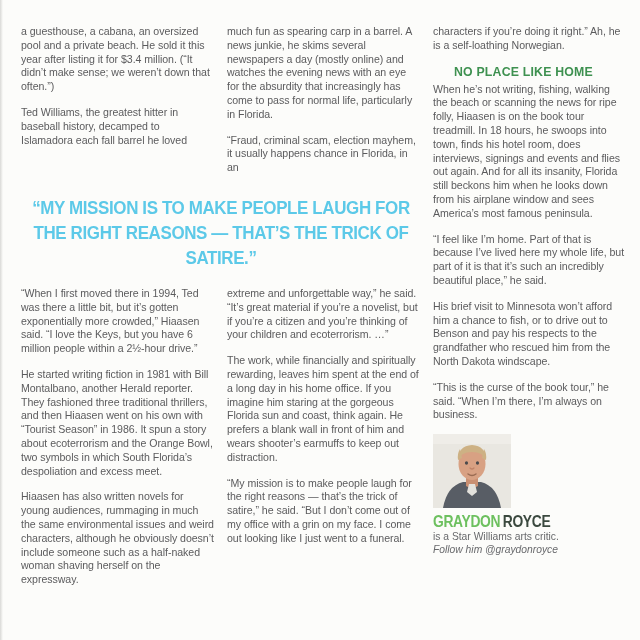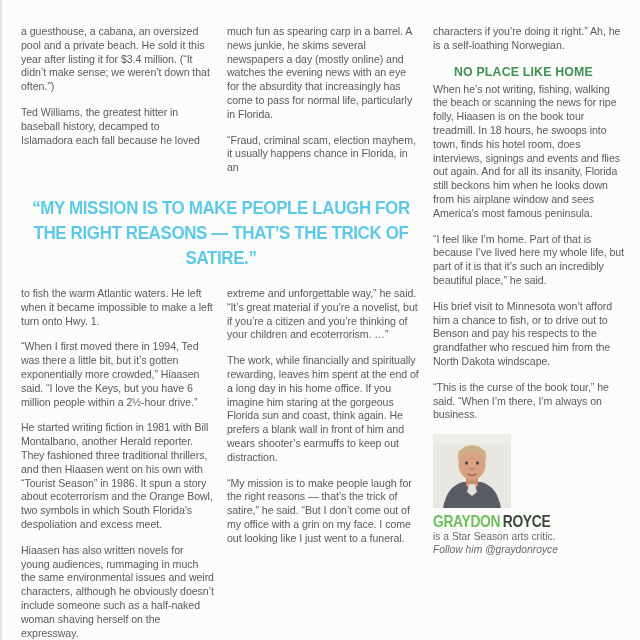--- a/index.html
+++ b/index.html
@@ -54,33 +54,32 @@
 </head>
 <body>
 
 <div class="page">
   <div class="page-edge"></div>
 
   <div class="left-region">
     <div class="row row-top">
       <div class="cell">
         <p class="body">a guesthouse, a cabana, an oversized pool and a private beach. He sold it this year after listing it for $3.4 million. (“It didn’t make sense; we weren’t down that often.”)</p>
-        <p class="body">Ted Williams, the greatest hitter in baseball history, decamped to Islamadora each fall because he loved</p>
+        <p class="body">Ted Williams, the greatest hitter in baseball history, decamped to Islamadora each fall barrel he loved</p>
       </div>
       <div class="cell">
         <p class="body">much fun as spearing carp in a barrel. A news junkie, he skims several newspapers a day (mostly online) and watches the evening news with an eye for the absurdity that increasingly has come to pass for normal life, particularly in Florida.</p>
         <p class="body">“Fraud, criminal scam, election mayhem, it usually happens chance in Florida, in an</p>
       </div>
     </div>
 
     <div class="pullquote">“MY MISSION IS TO MAKE PEOPLE LAUGH FOR THE RIGHT REASONS — THAT’S THE TRICK OF SATIRE.”</div>
 
     <div class="row row-bottom">
       <div class="cell">
-        <p class="body">to fish the warm Atlantic waters. He left when it became impossible to make a left turn onto Hwy. 1.</p>
         <p class="body">“When I first moved there in 1994, Ted was there a little bit, but it’s gotten exponentially more crowded,” Hiaasen said. “I love the Keys, but you have 6 million people within a 2½-hour drive.”</p>
         <p class="body">He started writing fiction in 1981 with Bill Montalbano, another Herald reporter. They fashioned three traditional thrillers, and then Hiaasen went on his own with “Tourist Season” in 1986. It spun a story about ecoterrorism and the Orange Bowl, two symbols in which South Florida’s despoliation and excess meet.</p>
         <p class="body">Hiaasen has also written novels for young audiences, rummaging in much the same environmental issues and weird characters, although he obviously doesn’t include someone such as a half-naked woman shaving herself on the expressway.</p>
 
       </div>
       <div class="cell">
         <p class="body">extreme and unforgettable way,” he said. “It’s great material if you’re a novelist, but if you’re a citizen and you’re thinking of your children and ecoterrorism. …”</p>
         <p class="body">The work, while financially and spiritually rewarding, leaves him spent at the end of a long day in his home office. If you imagine him staring at the gorgeous Florida sun and coast, think again. He prefers a blank wall in front of him and wears shooter’s earmuffs to keep out distraction.</p>
         <p class="body">“My mission is to make people laugh for the right reasons — that’s the trick of satire,” he said. “But I don’t come out of my office with a grin on my face. I come out looking like I just went to a funeral.</p>
 
@@ -110,17 +109,17 @@
           <path d="M53 26 Q54 20 51 15 L49 24 Z" fill="#cdb184"></path>
           <ellipse cx="33.5" cy="29" rx="1.6" ry="1.8" fill="#4a4a4c"></ellipse>
           <ellipse cx="44.5" cy="29" rx="1.6" ry="1.8" fill="#4a4a4c"></ellipse>
           <path d="M35 40 Q39 43 43 40" stroke="#9a6b52" stroke-width="1.4" fill="none" stroke-linecap="round"></path>
           <path d="M37 34 Q39 36 41 34" stroke="#c08468" stroke-width="1.2" fill="none" stroke-linecap="round"></path>
         </svg>
       </div>
       <div class="author-name">
         <span class="first">GRAYDON</span><span class="last">ROYCE</span>
       </div>
-      <p class="bio-line">is a Star Season arts critic.</p>
+      <p class="bio-line">is a Star Williams arts critic.</p>
       <p class="bio-line follow">Follow him @graydonroyce</p>
     </div>
   </div>
 </div>
 
 </body></html>

